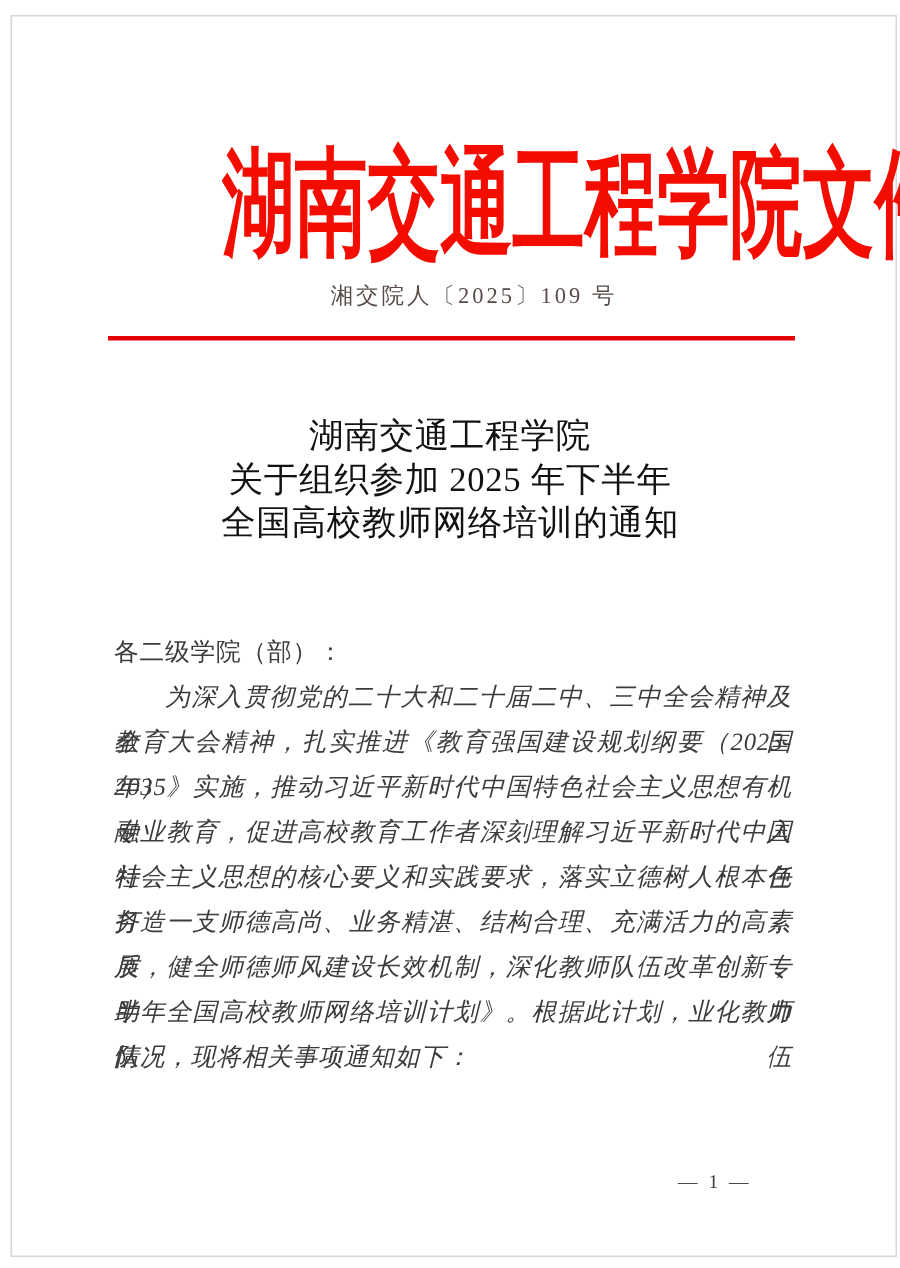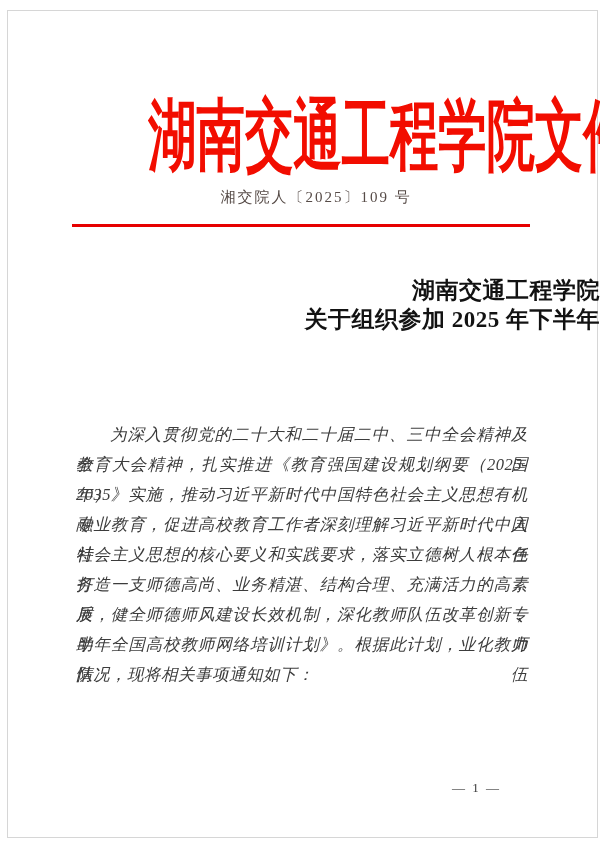--- a/index.html
+++ b/index.html
@@ -58,24 +58,24 @@
     top: 224px;
     width: 458px;
     height: 3px;
     background: var(--rule-red, #e60000);
   }
   .doc-title {
     position: absolute;
     left: 0;
     top: 276px;
     width: 100%;
-    text-align: right;
+    text-align: center;
     font-size: 23px;
     line-height: 29px;
-    font-weight: bold;
+    font-weight: normal;
     color: #121212;
     letter-spacing: 0.5px;
   }
   .body-block {
     position: absolute;
     left: 76px;
     top: 420px;
     width: 452px;
     font-size: 16.5px;
     color: var(--body-text, #3c3c3c);
@@ -120,23 +120,25 @@
     <span>湖南交通工程学院文件</span>
   </div>
 
   <div class="doc-number">湘交院人〔2025〕109 号</div>
 
   <div class="red-rule"></div>
 
   <div class="doc-title">
     <div>湖南交通工程学院</div>
     <div>关于组织参加 2025 年下半年</div>
+    <div>全国高校教师网络培训的通知</div>
   </div>
 
   <div class="body-block">
+    <div class="salutation">各二级学院（部）：</div>
     <div>
         <div class="body-line">为深入贯彻党的二十大和二十届二中、三中全会精神及全国</div>
         <div class="body-line">教育大会精神，扎实推进《教育强国建设规划纲要（2025-2035</div>
         <div class="body-line">年）》实施，推动习近平新时代中国特色社会主义思想有机融入</div>
         <div class="body-line">专业教育，促进高校教育工作者深刻理解习近平新时代中国特色</div>
         <div class="body-line">社会主义思想的核心要义和实践要求，落实立德树人根本任务，</div>
         <div class="body-line">打造一支师德高尚、业务精湛、结构合理、充满活力的高素质专</div>
         <div class="body-line">展，健全师德师风建设长效机制，深化教师队伍改革创新，助力</div>
         <div class="body-line">半年全国高校教师网络培训计划》。根据此计划，业化教师队伍</div>
         <div class="body-line">情况，现将相关事项通知如下：</div>

